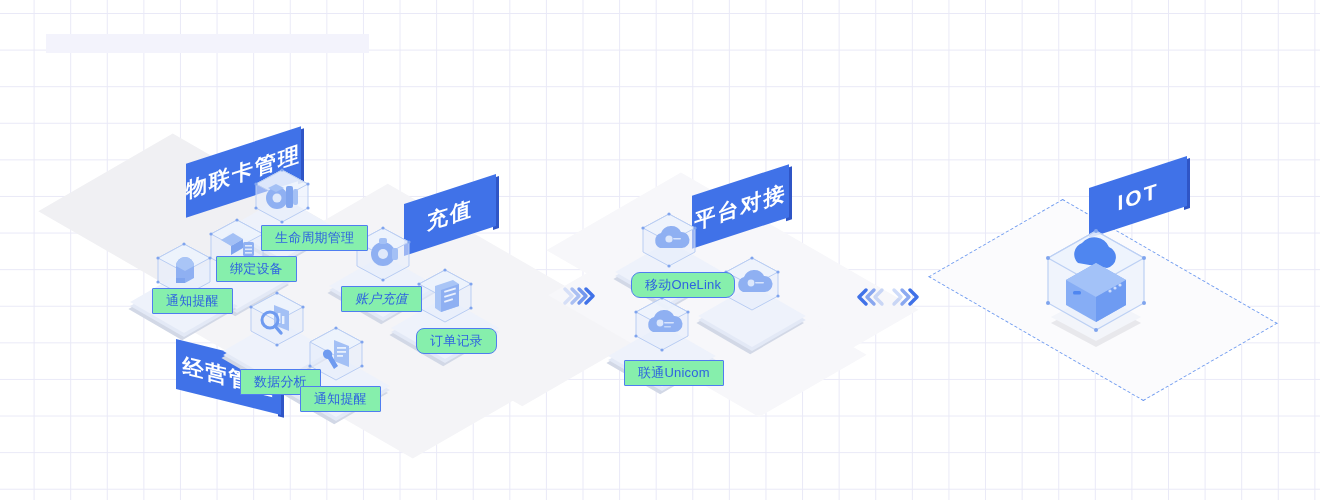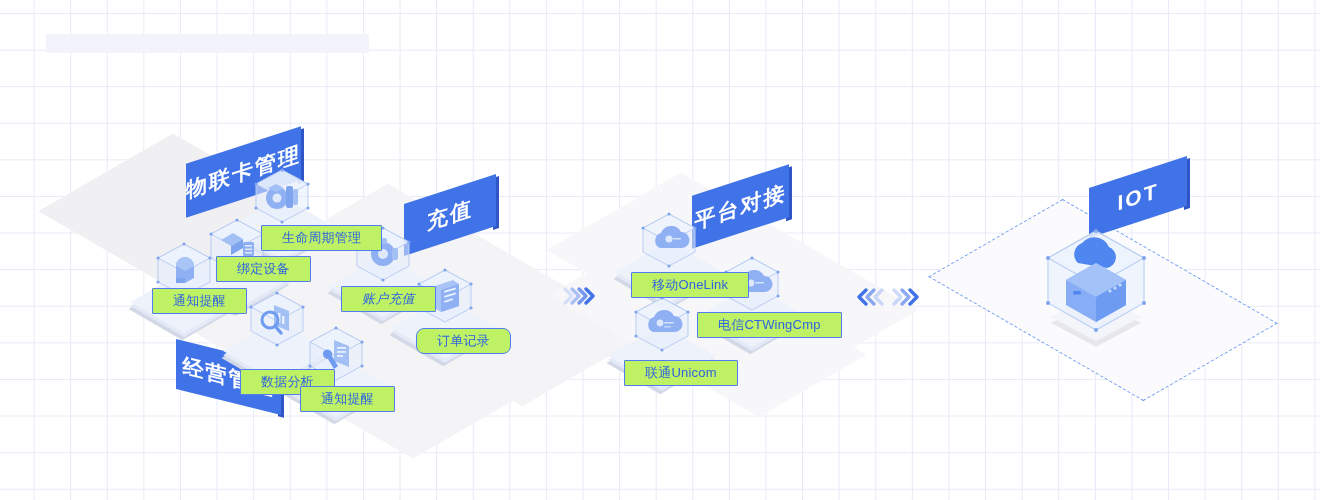--- a/index.html
+++ b/index.html
@@ -65,26 +65,26 @@
   }
   .node .glass svg{display:block;overflow:visible;}
   .node .dev{
     position:absolute;left:14px;top:12px;width:42px;height:44px;
   }
   .node .dev svg{display:block;}
 
   
   .lbl{
     position:absolute;
-    background:#bef264;
+    background:#86efac;
     border:1px solid #4f7df0;
     color:#2f63e0;
     font-size:13px;
     line-height:1;
-    padding:5px 20px 6px;
+    padding:5px 13px 6px;
     white-space:nowrap;
     border-radius:1px;
     letter-spacing:.2px;
     text-align:right;
   }
 
   
   .banner{position:absolute;}
   .banner .face{
     position:relative;
@@ -456,17 +456,16 @@
   <div class="lbl" style="left:261px;top:225px;">生命周期管理</div>
   <div class="lbl" style="left:216px;top:256px;">绑定设备</div>
   <div class="lbl" style="left:152px;top:288px;">通知提醒</div>
 
   <div class="lbl" style="left:240px;top:344px;margin-top:25px;">数据分析</div>
   <div class="lbl" style="left:300px;top:386px;">通知提醒</div>
 
   <div class="lbl" style="left:341px;top:286px;font-style:italic;">账户充值</div>
   <div class="lbl" style="left:416px;top:328px;border-radius:8px;">订单记录</div>
 
-  <div class="lbl" style="left:631px;top:272px;">移动OneLink</div>
-  <div class="lbl" style="left:697px;top:312px;">电信CTWingCmp</div>
+  <div class="lbl" style="left:631px;top:272px;border-radius:9px;">移动OneLink</div>
   <div class="lbl" style="left:624px;top:360px;">联通Unicom</div>
 
 </div>
 
 </body></html>

